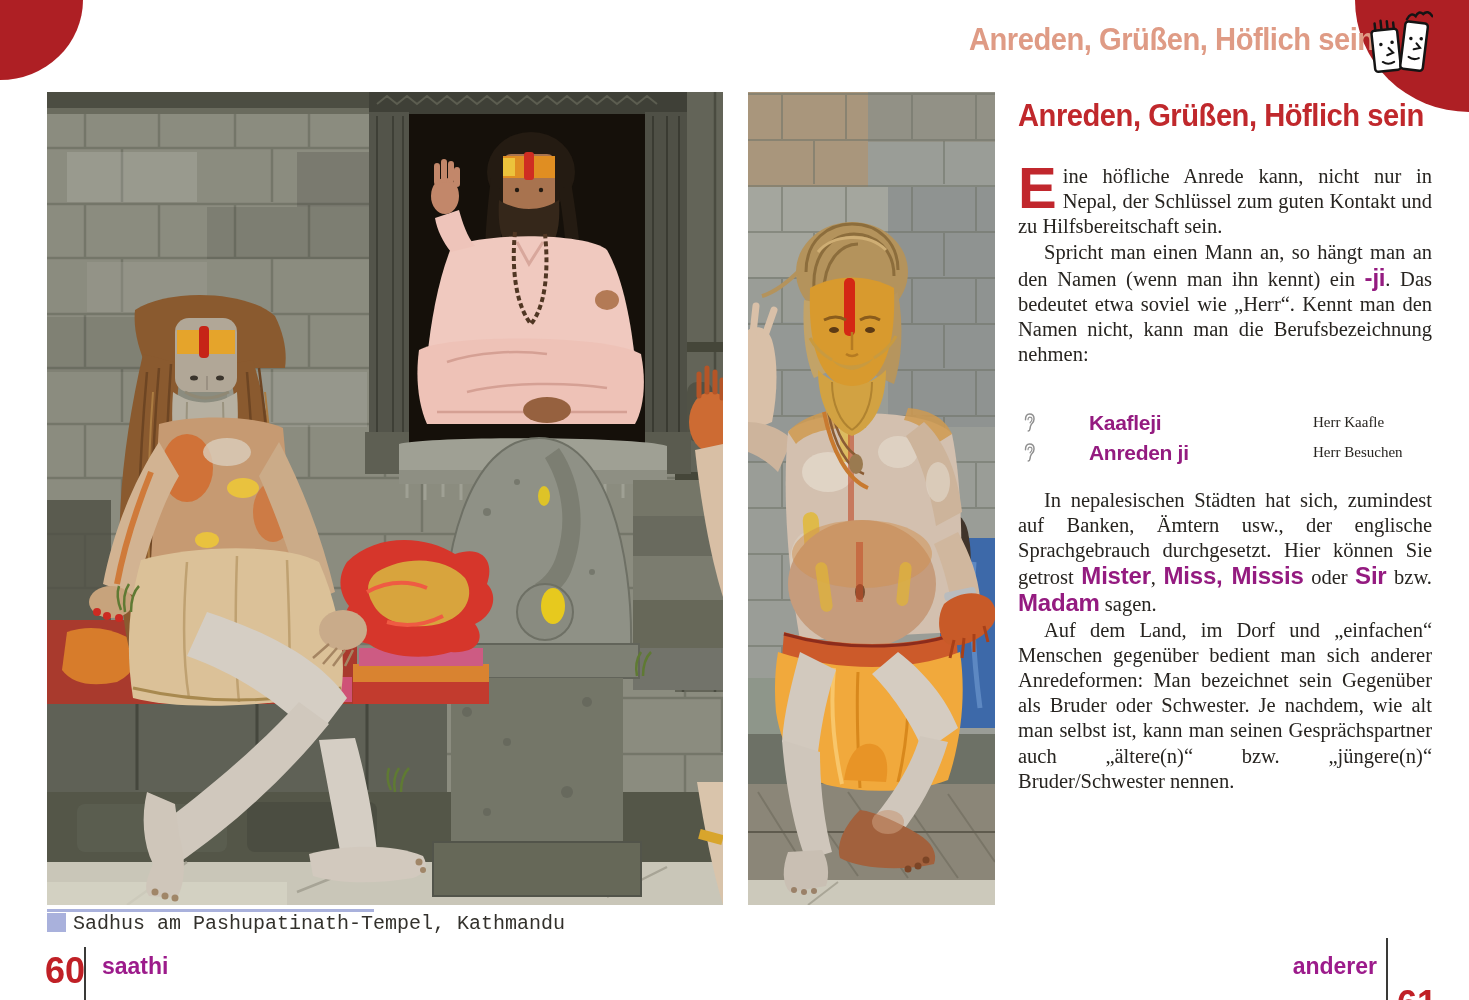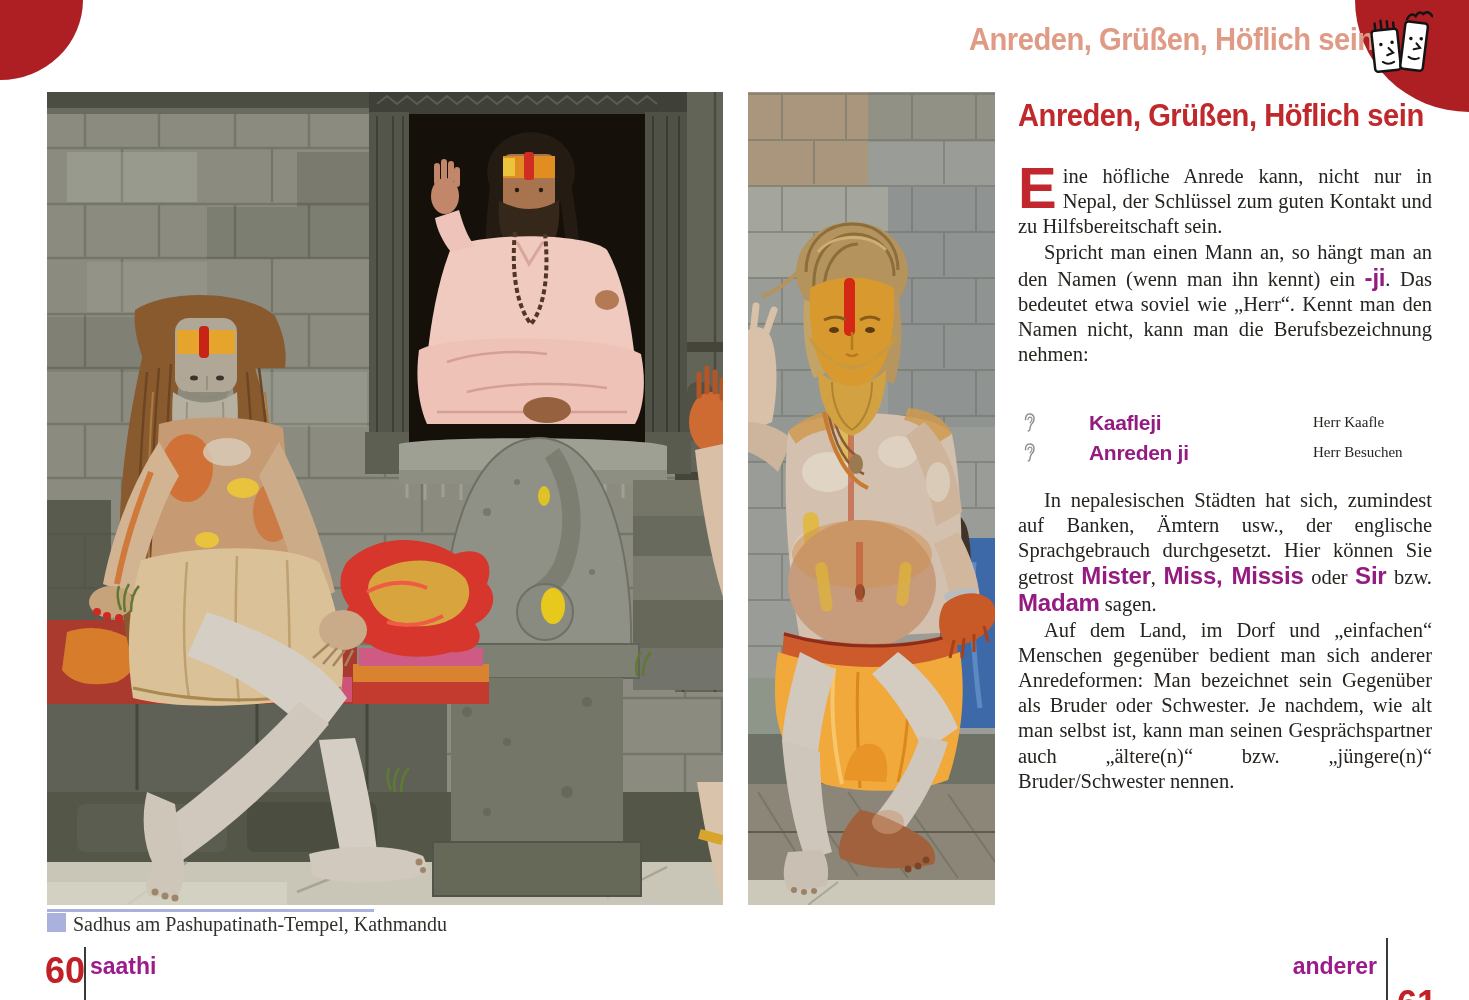--- a/index.html
+++ b/index.html
@@ -24,21 +24,21 @@
   
   .photo{position:absolute;top:92px;overflow:hidden;}
   .photo-left{left:47px;width:676px;height:813px;}
   .photo-right{left:748px;width:247px;height:813px;}
   .photo svg{display:block;width:100%;height:100%;}
 
   
   .caption-rule{position:absolute;left:47px;top:909px;width:327px;height:3px;background:#a9b1dc;}
   .caption{position:absolute;left:47px;top:913px;display:flex;align-items:flex-start;gap:7px;}
   .caption-square{width:19px;height:19px;background:#a9b1dc;flex:0 0 auto;}
-  .caption-text{font-family:Liberation Serif, serif;font-size:20px;line-height:22px;color:#33312c;white-space:nowrap;}
+  .caption-text{font-family:Liberation Mono, monospace;font-size:20px;line-height:22px;color:#33312c;white-space:nowrap;}
 
   
   .col{position:absolute;left:1018px;top:92px;width:414px;}
   .section-heading{
     margin:6px 0 30px 0;color:#c0282c;font-weight:bold;font-size:31px;
     letter-spacing:-0.5px;white-space:nowrap;transform:scaleX(.94);transform-origin:0 50%;
   }
   .body-p{
     font-family:"Liberation Serif",serif;font-size:20.5px;line-height:25.2px;
     color:#272420;text-align:justify;margin:0;
@@ -60,21 +60,21 @@
   .trans{font-family:"Liberation Serif",serif;font-size:15px;color:#272420;}
 
   
   .pgnum{position:absolute;font-weight:bold;font-size:36px;color:#c02026;}
   .pgnum-left{left:45px;top:950px;}
   .pgnum-right{left:1397px;top:950px;margin-top:33px;}
   .footer-divider{position:absolute;width:2px;background:#3a3a38;}
   .fd-left{left:84px;top:947px;height:53px;}
   .fd-right{left:1386px;top:938px;height:62px;}
   .footer-word{position:absolute;font-weight:bold;font-size:23px;color:#9c1b8b;top:953px;}
-  .fw-left{left:90px;}
+  .fw-left{left:102px;}
   .fw-right{right:92px;}
 </style>
 </head>
 <body data-name="book-page">
 
 <div class="corner-tl" data-name="corner-red-quarter-circle-left"></div>
 <div class="corner-tr" data-name="corner-red-quarter-circle-right"></div>
 
 <div class="running-header" data-name="running-header">Anreden, Grüßen, Höflich sein</div>
 <div class="faces-icon" data-name="two-talking-faces-icon">

